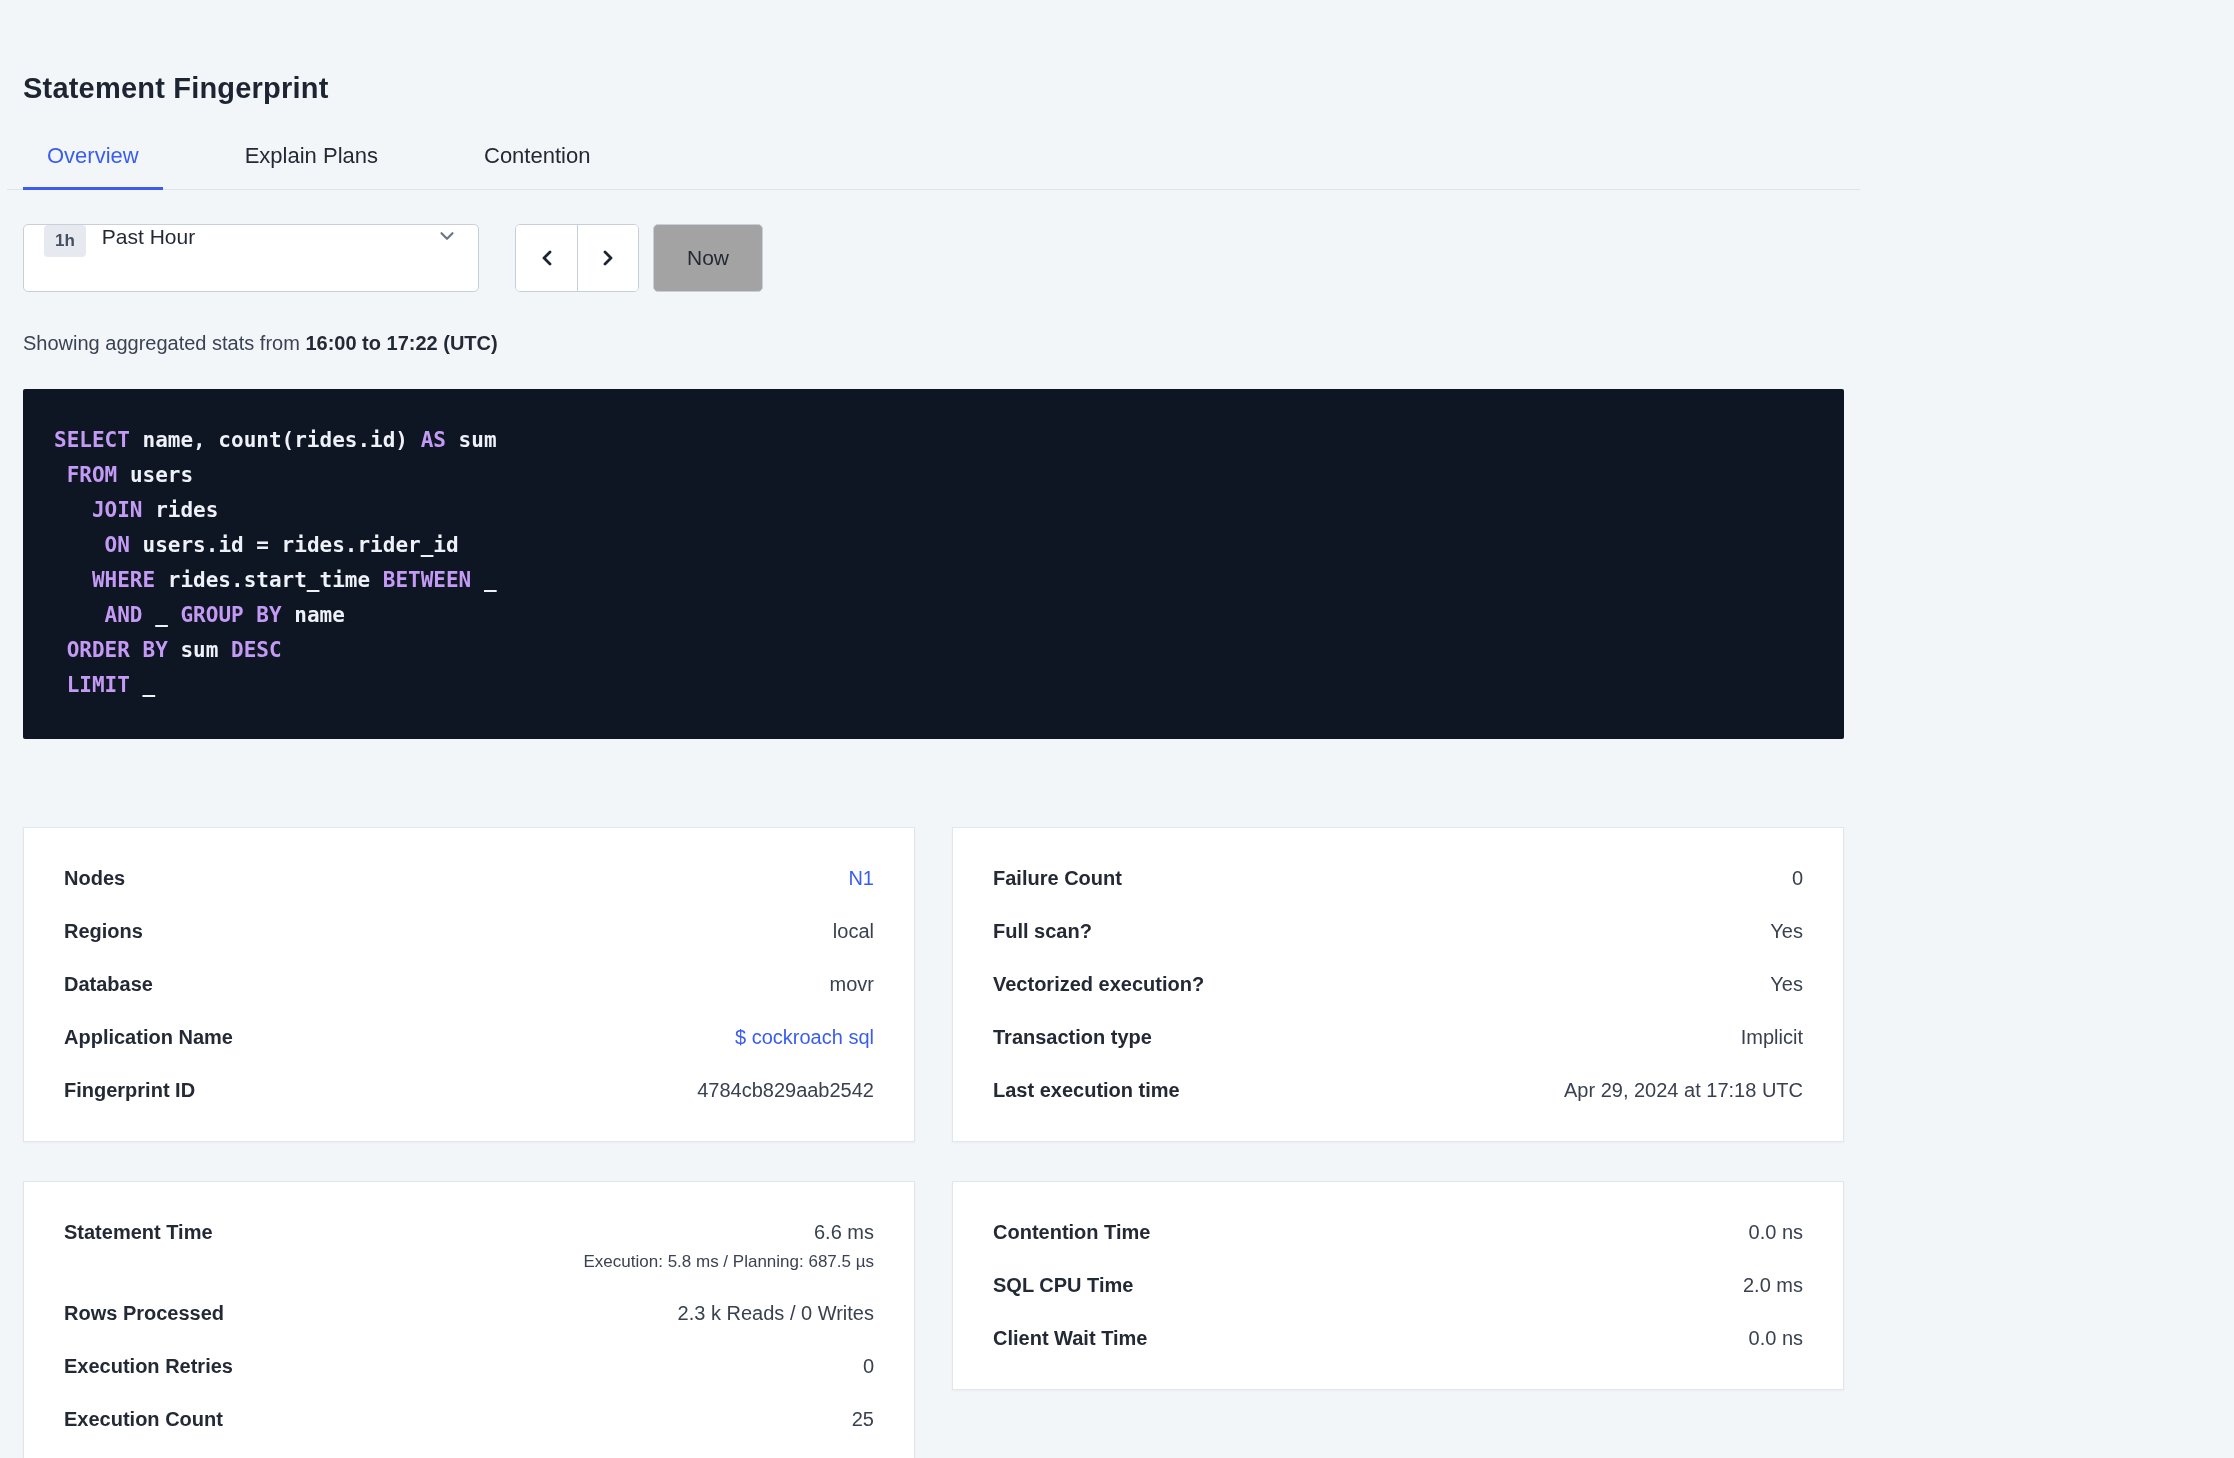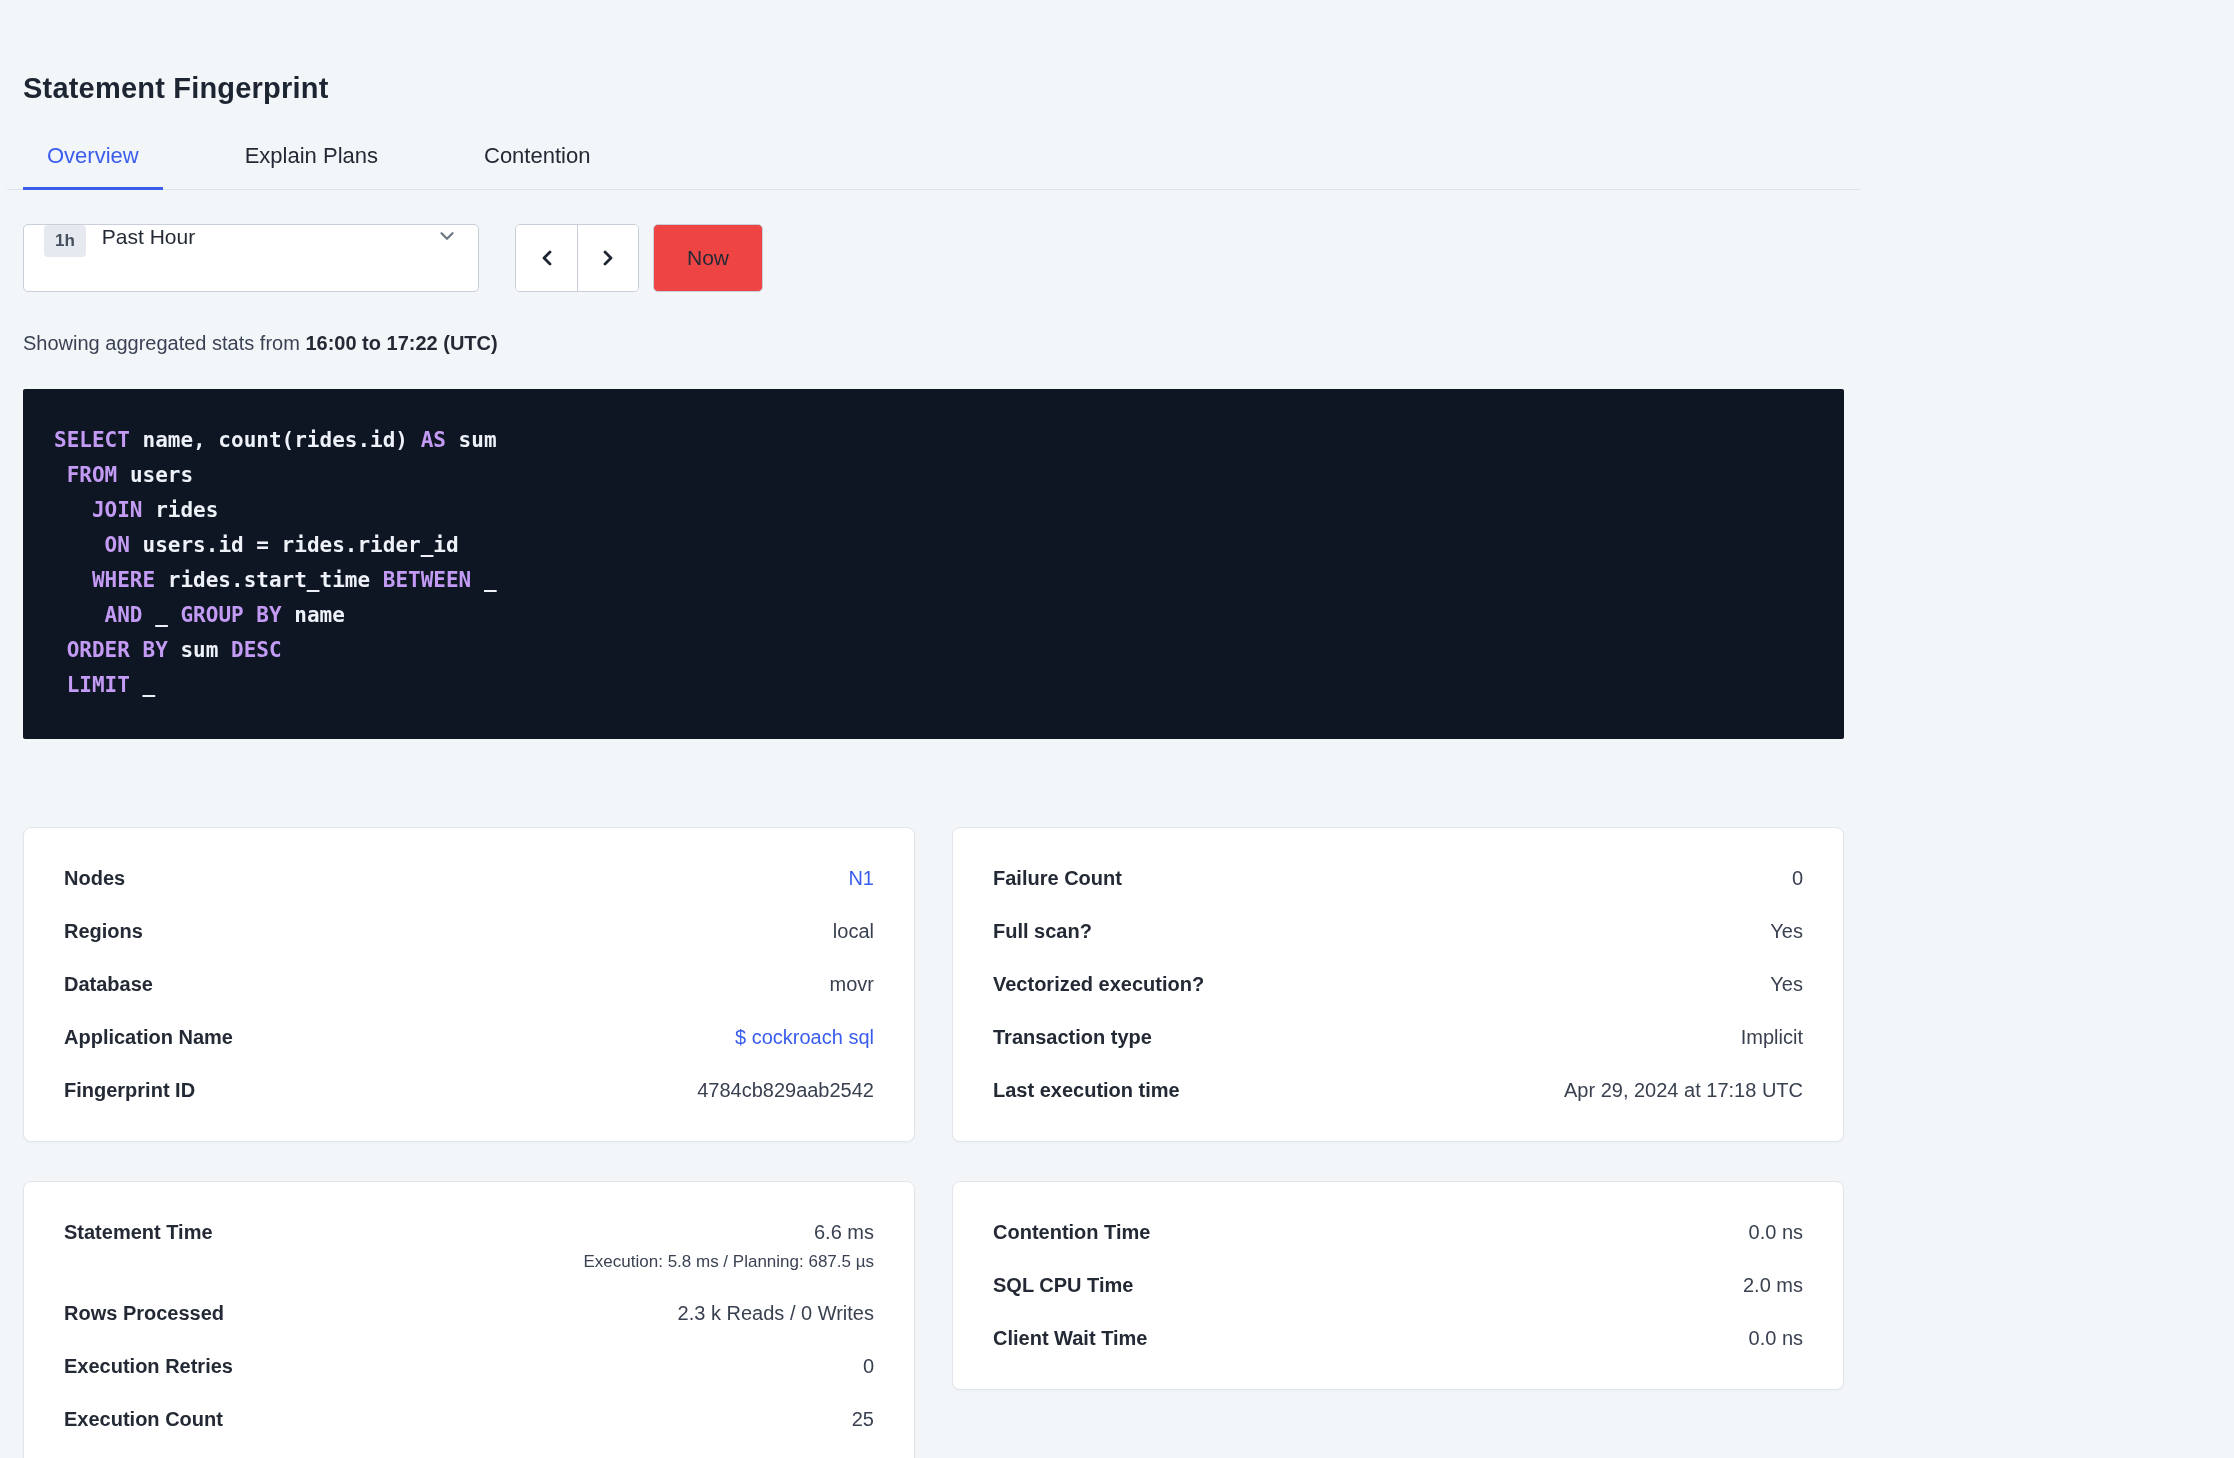--- a/index.html
+++ b/index.html
@@ -93,21 +93,21 @@
     justify-content: center;
     cursor: pointer;
     color: #1d2533;
   }
   .arrow-btn + .arrow-btn { border-left: 1px solid #c8cfd9; }
 
   .now-btn {
     margin-left: 14px;
     height: 68px;
     padding: 0 33px;
-    background: #ef4444;
+    background: #a3a3a3;
     border: 1px solid #c8cfd9;
     border-radius: 5px;
     font-family: "Liberation Sans", sans-serif;
     font-size: 21px;
     color: #242a35;
     cursor: pointer;
   }
 
   
   .stats-line { margin-top: 40px; font-size: 20px; color: #3a4254; }
@@ -135,21 +135,21 @@
     display: flex;
     gap: 37px;
     align-items: flex-start;
     margin-top: 88px;
   }
   .cards-row + .cards-row { margin-top: 39px; }
   .card {
     flex: 1;
     background: #ffffff;
     border: 1px solid #e1e6ec;
-    border-radius: 8px;
+    border-radius: 0;
     padding: 24px 40px;
     box-shadow: 0 1px 2px rgba(24, 38, 62, 0.04);
   }
   .card-row {
     display: flex;
     justify-content: space-between;
     align-items: flex-start;
     padding: 15px 0;
   }
   .row-label { font-size: 20px; font-weight: 700; color: #242a35; }

